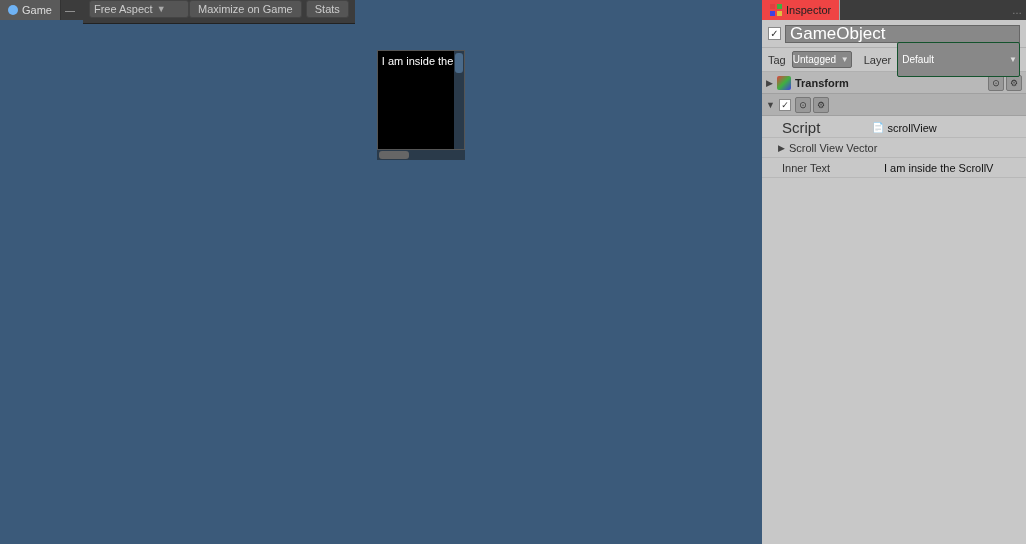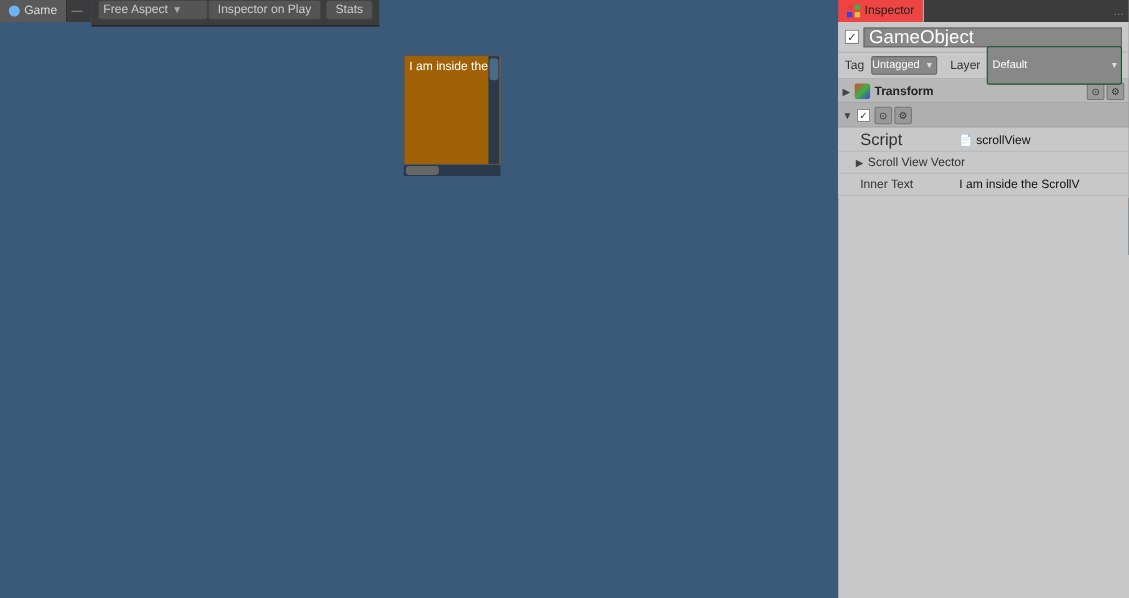--- a/index.html
+++ b/index.html
@@ -101,21 +101,21 @@
     .scroll-widget {
       position: absolute;
       left: 22px;
       top: 50px;
       width: 98px;
       height: 120px;
     }
     .scroll-widget-inner {
       width: 88px;
       height: 100px;
-      background: #a16207;
+      background: #000000;
       border: 1px solid #555;
       overflow: hidden;
       position: relative;
     }
     .scroll-widget-text {
       color: #ffffff;
       font-size: 11px;
       padding: 4px;
       white-space: nowrap;
     }
@@ -348,21 +348,21 @@
 
     
     .inner-text-row {
       height: 20px;
       display: flex;
       align-items: center;
       padding: 0 8px 0 20px;
       border-bottom: 1px solid #b8b8b8;
     }
     .it-label { font-size: 11px; color: #333; width: 90px; flex-shrink: 0; }
-    .it-value { font-size: 11px; color: #111; overflow: hidden; white-space: nowrap; text-overflow: ellipsis; flex: 1; }
+    .it-value { font-size: 11px; color: #111; overflow: hidden; white-space: nowrap; text-overflow: ellipsis; flex: 1; margin-left: 12px; }
 
     
     .panel-divider {
       position: absolute;
       left: 762px;
       top: 0;
       width: 2px;
       height: 544px;
       background: #222;
     }
@@ -381,21 +381,21 @@
       <span class="tab-minimize">—</span>
     </div>
   </div>
 
   <div class="game-toolbar">
     <div class="aspect-select">
       <span>Free Aspect</span>
       <span class="arrow">▼</span>
     </div>
     <div class="toolbar-right">
-      <button class="toolbar-btn">Inspector on Play</button>
+      <button class="toolbar-btn">Maximize on Game</button>
       <button class="toolbar-btn">Stats</button>
     </div>
   </div>
 
   <div class="game-viewport">
 
     <div class="scroll-widget">
       <div style="display:flex; flex-direction:row;">
         <div class="scroll-widget-inner">
           <div class="scroll-widget-text">I am inside the</div>

